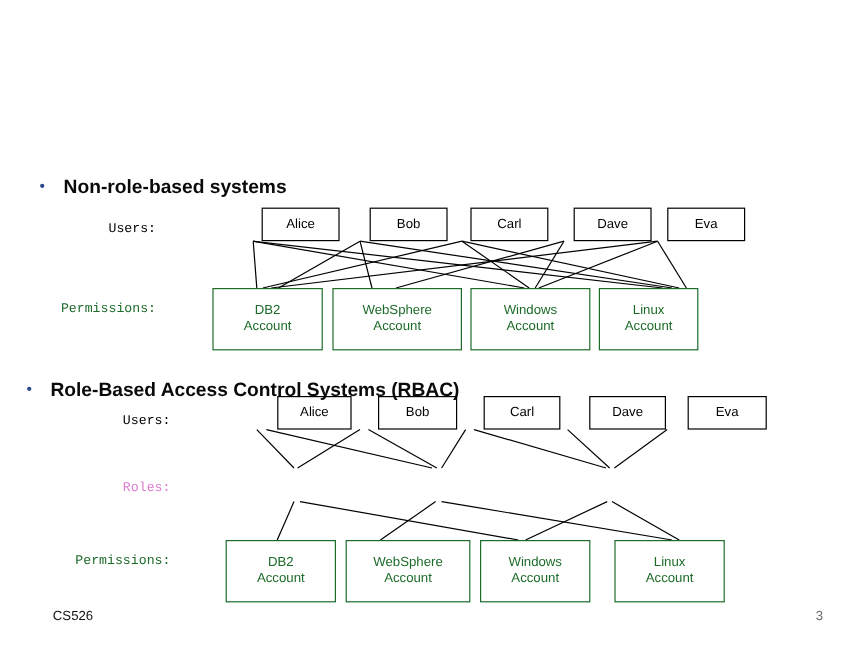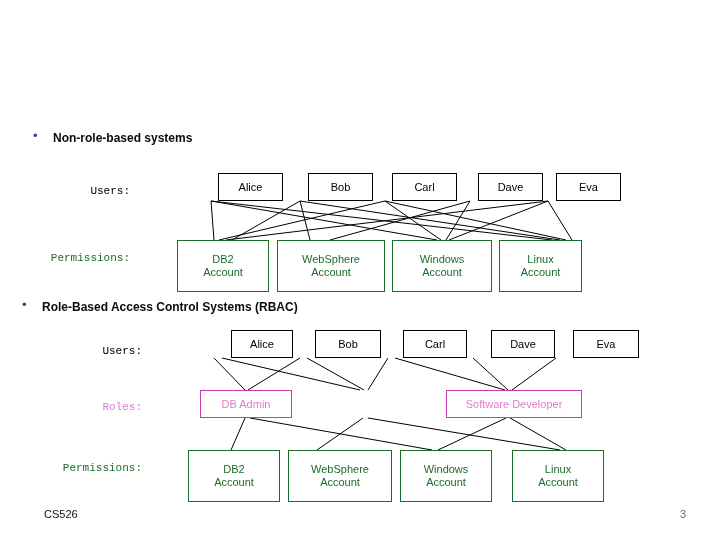--- a/index.html
+++ b/index.html
@@ -47,24 +47,25 @@
     width: 9px;
     color: #2b4a8b;
     font-size: 13px;
     line-height: 1;
     flex: 0 0 auto;
     margin-right: 11px;
     transform: translateY(-2px);
   }
   .bullet-text {
     font-family: "Liberation Sans", sans-serif;
-    font-size: 12px;
+    font-size: 16px;
     font-weight: bold;
     color: #0a0a0a;
     white-space: nowrap;
+    margin-top: 17px;
   }
   #bullet-1 { left: 33px; top: 131px; }
   #bullet-2 { left: 22px; top: 300px; }
 
   
   .node {
     position: absolute;
     box-sizing: border-box;
     border: 1px solid #000000;
     background: transparent;
@@ -251,26 +252,20 @@
   <div class="node user" style="left:363px; top:330px; width:64px; height:28px;">
     <span>Carl</span>
   </div>
   <div class="node user" style="left:451px; top:330px; width:64px; height:28px;">
     <span>Dave</span>
   </div>
   <div class="node user" style="left:533px; top:330px; width:66px; height:28px;">
     <span>Eva</span>
   </div>
 
-  <div class="node role" style="left:200px; top:390px; width:92px; height:28px;">
-    <span>DB Admin</span>
-  </div>
-  <div class="node role" style="left:446px; top:390px; width:136px; height:28px;">
-    <span>Software Developer</span>
-  </div>
 
   <div class="node perm" style="left:188px; top:450px; width:92px; height:52px; flex-direction:column;">
     <span>DB2</span>
     <span class="node-line2">Account</span>
   </div>
   <div class="node perm" style="left:288px; top:450px; width:104px; height:52px; flex-direction:column;">
     <span>WebSphere</span>
     <span class="node-line2">Account</span>
   </div>
   <div class="node perm" style="left:400px; top:450px; width:92px; height:52px; flex-direction:column;">

